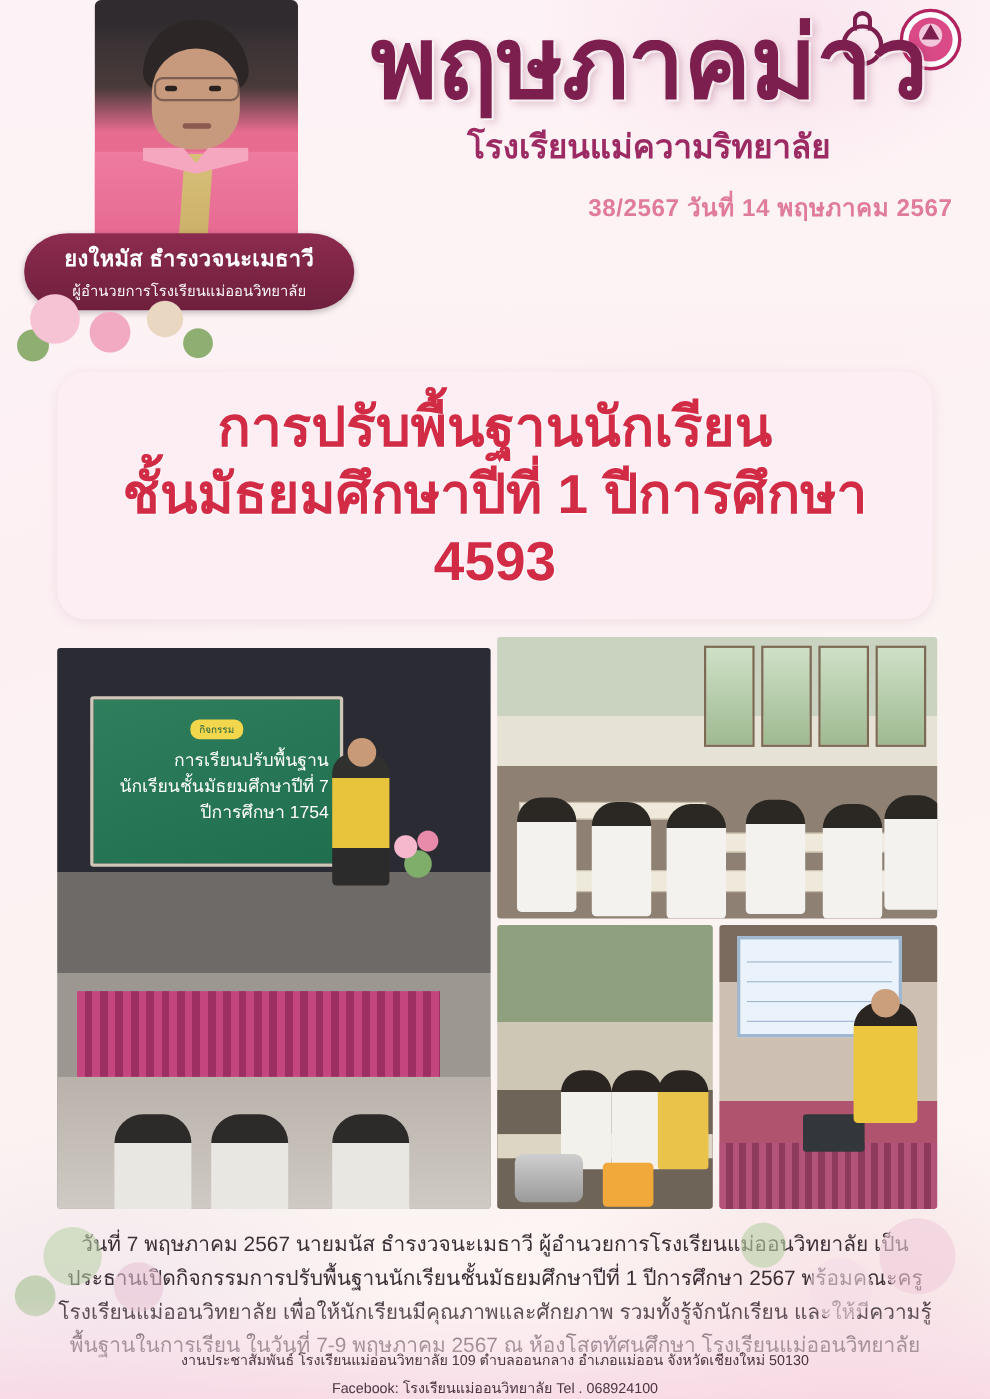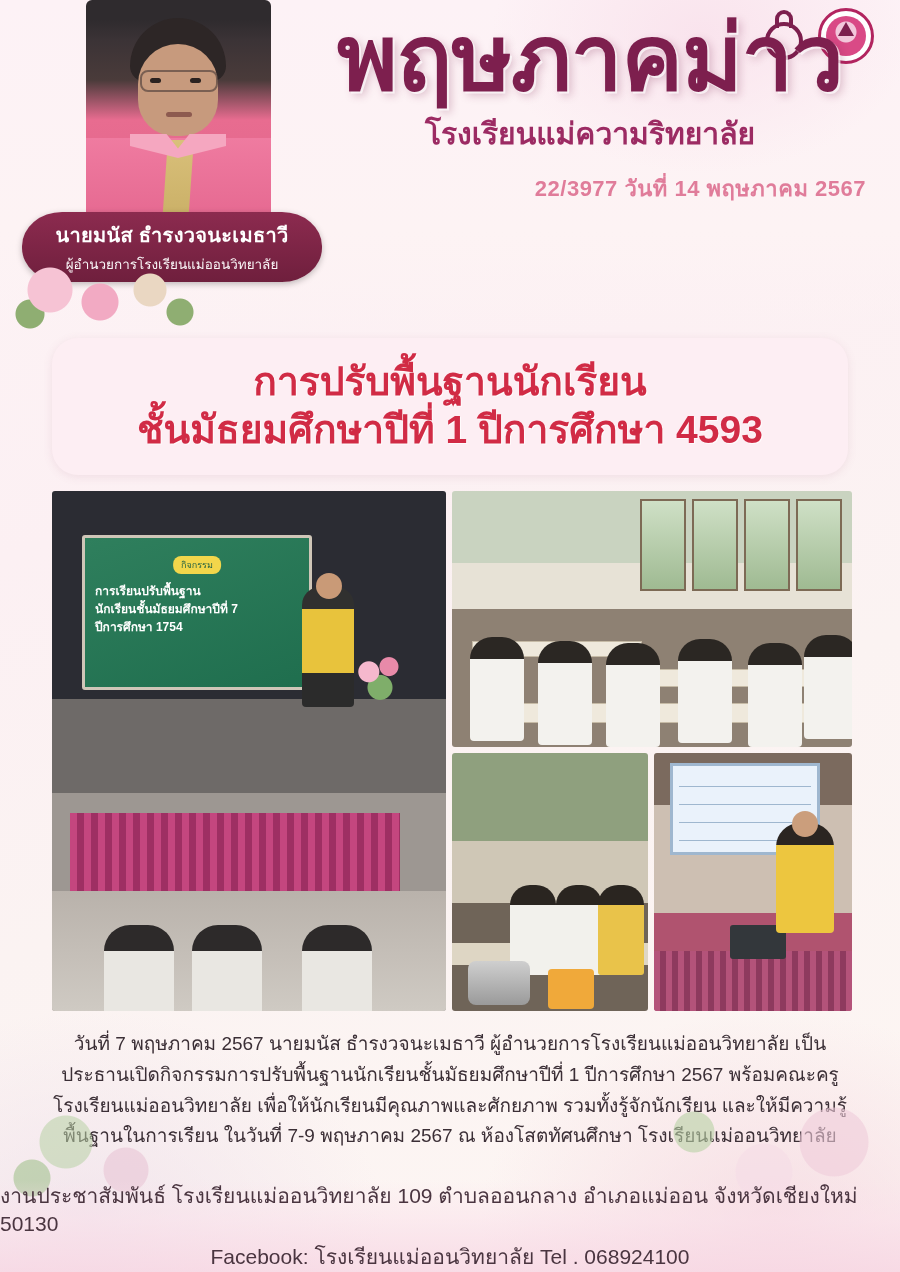--- a/index.html
+++ b/index.html
@@ -112,43 +112,43 @@
   
   .title-card {
     position: relative; margin: 8px 52px 0 52px;
     background: #fdeef3;
     border-radius: 26px;
     padding: 20px 24px 22px;
     text-align: center;
     box-shadow: 0 2px 10px rgba(160,90,120,.12);
   }
   .title-card .l1, .title-card .l2 {
-    font-size: 39px; font-weight: 700; color: #d12b45; line-height: 1.22;
+    font-size: 50px; font-weight: 700; color: #d12b45; line-height: 1.22;
     text-shadow: 1px 1px 0 rgba(255,255,255,.8);
   }
 
   
   .photos {
     margin: 16px 52px 0 52px;
     display: grid;
     grid-template-columns: 394px 196px 198px;
     grid-template-rows: 256px 258px;
     gap: 6px;
   }
   .ph { border-radius: 3px; overflow: hidden; position: relative; }
   .ph.big   { grid-column: 1; grid-row: 1 / span 2; }
   .ph.top-r { grid-column: 2 / span 2; grid-row: 1; }
   .ph.b1    { grid-column: 2; grid-row: 2; }
   .ph.b2    { grid-column: 3; grid-row: 2; }
 
   
-  .p1 { background: linear-gradient(180deg,#2b2c33 0 40%, #6e6a68 40% 58%, #9d9792 58% 100%); }
+  .p1 { background: linear-gradient(180deg,#2b2c33 0 40%, #6e6a68 40% 58%, #9d9792 58% 100%); margin-top: 10px; }
   .p1 .screen { position:absolute; left:30px; top:44px; width:230px; height:155px; background:linear-gradient(160deg,#2f7f5d,#1f6e4e); border:3px solid #cfc6b8; border-radius:3px; }
   .p1 .screen .t1{ position:absolute; left:50%; top:18px; transform:translateX(-50%); background:#f2d64b; color:#1d5e42; font-size:9px; padding:2px 8px; border-radius:8px; }
-  .p1 .screen .t2{ position:absolute; left:10px; right:10px; top:44px; color:#fff; font-size:12px; text-align:left; line-height:1.5;font-weight:bold; }
+  .p1 .screen .t2{ position:absolute; left:10px; right:10px; top:44px; color:#fff; font-size:16px; text-align:right; line-height:1.5; }
   .p1 .stage { position:absolute; left:0; bottom:0; width:100%; height:120px; background:linear-gradient(180deg,#b9b2ab,#cfcac3); }
   .p1 .skirt { position:absolute; left:18px; bottom:112px; width:330px; height:86px; background:repeating-linear-gradient(90deg,#c4467f 0 7px,#9e2f63 7px 14px); }
   .p1 .person{ position:absolute; left:250px; top:96px; width:52px; height:120px; background:linear-gradient(180deg,#30302f 0 22px,#e8c33c 22px 86px,#2b2b2b 86px 120px); border-radius:18px 18px 4px 4px; }
   .p1 .person::before{content:"";position:absolute;left:14px;top:-14px;width:26px;height:26px;border-radius:50%;background:#c99a77;}
   .p1 .stu{ position:absolute; bottom:0; width:70px; height:86px; background:linear-gradient(180deg,#2d2a2a 0 26px,#e9e7e2 26px 86px); border-radius:26px 26px 0 0; }
   .p1 .stu.a{ left:52px; } .p1 .stu.b{ left:140px; } .p1 .stu.c{ left:250px; }
   .p1 .flowers{ position:absolute; left:300px; top:160px; width:56px; height:52px; background:radial-gradient(circle at 30% 40%, #f5b8cd 0 10px, rgba(0,0,0,0) 11px), radial-gradient(circle at 66% 30%, #e88aa9 0 9px, rgba(0,0,0,0) 10px), radial-gradient(circle at 50% 70%, #7fae6a 0 12px, rgba(0,0,0,0) 13px); }
 
   
   .p2 { background: linear-gradient(180deg,#c9d3c0 0 28%, #e7e2d6 28% 46%, #8e8173 46% 100%); }
@@ -183,24 +183,24 @@
   .body-text {
     margin: 18px 52px 0 52px;
     font-size: 19px; line-height: 1.62; color: #3b2f36;
     text-align: center;
   }
   .body-text p { margin: 0; }
 
   
   .footer {
     position: absolute; left: 0; right: 0; bottom: 0; height: 92px;
-    display: flex; flex-direction: column; align-items: center; justify-content: center;
+    display: flex; flex-direction: column; align-items: center; justify-content: flex-end;
     gap: 4px;
     background: linear-gradient(180deg, rgba(253,238,243,0) 0%, rgba(250,224,234,.55) 45%, rgba(247,214,227,.8) 100%);
-    font-size: 21px; color: #4a3540;
+    font-size: 13px; color: #4a3540;
   }
   .flower {
     position: absolute; pointer-events: none;
   }
 </style>
 </head>
 <body>
 
 <div class="page">
 
@@ -227,25 +227,25 @@
       <div class="ring"></div>
     </div>
 
     <div class="logo-school">
       <div class="inner"></div>
     </div>
 
     <div class="hdr-right">
       <div class="masthead-thai">พฤษภาคม่าว</div>
       <div class="masthead-sub">โรงเรียนแม่ความริทยาลัย</div>
-      <div class="issue-line">22/3977 วันที่ 14 พฤษภาคม 2567</div>
+      <div class="issue-line">38/2567 วันที่ 14 พฤษภาคม 2567</div>
     </div>
 
     <div class="director-badge">
-      <div class="nm">นายมนัส ธำรงวจนะเมธาวี</div>
+      <div class="nm">ยงใหมัส ธำรงวจนะเมธาวี</div>
       <div class="ps">ผู้อำนวยการโรงเรียนแม่ออนวิทยาลัย</div>
     </div>
 
     <div class="flower" style="left:10px;top:250px;width:200px;height:80px;background:
       radial-gradient(circle at 40px 40px,#f6c3d4 0 22px,rgba(0,0,0,0) 23px),
       radial-gradient(circle at 90px 52px,#f2aac3 0 18px,rgba(0,0,0,0) 19px),
       radial-gradient(circle at 140px 40px,#ead7c2 0 16px,rgba(0,0,0,0) 17px),
       radial-gradient(circle at 20px 64px,#8fae72 0 14px,rgba(0,0,0,0) 15px),
       radial-gradient(circle at 170px 62px,#8fae72 0 13px,rgba(0,0,0,0) 14px);"></div>
   </div>

